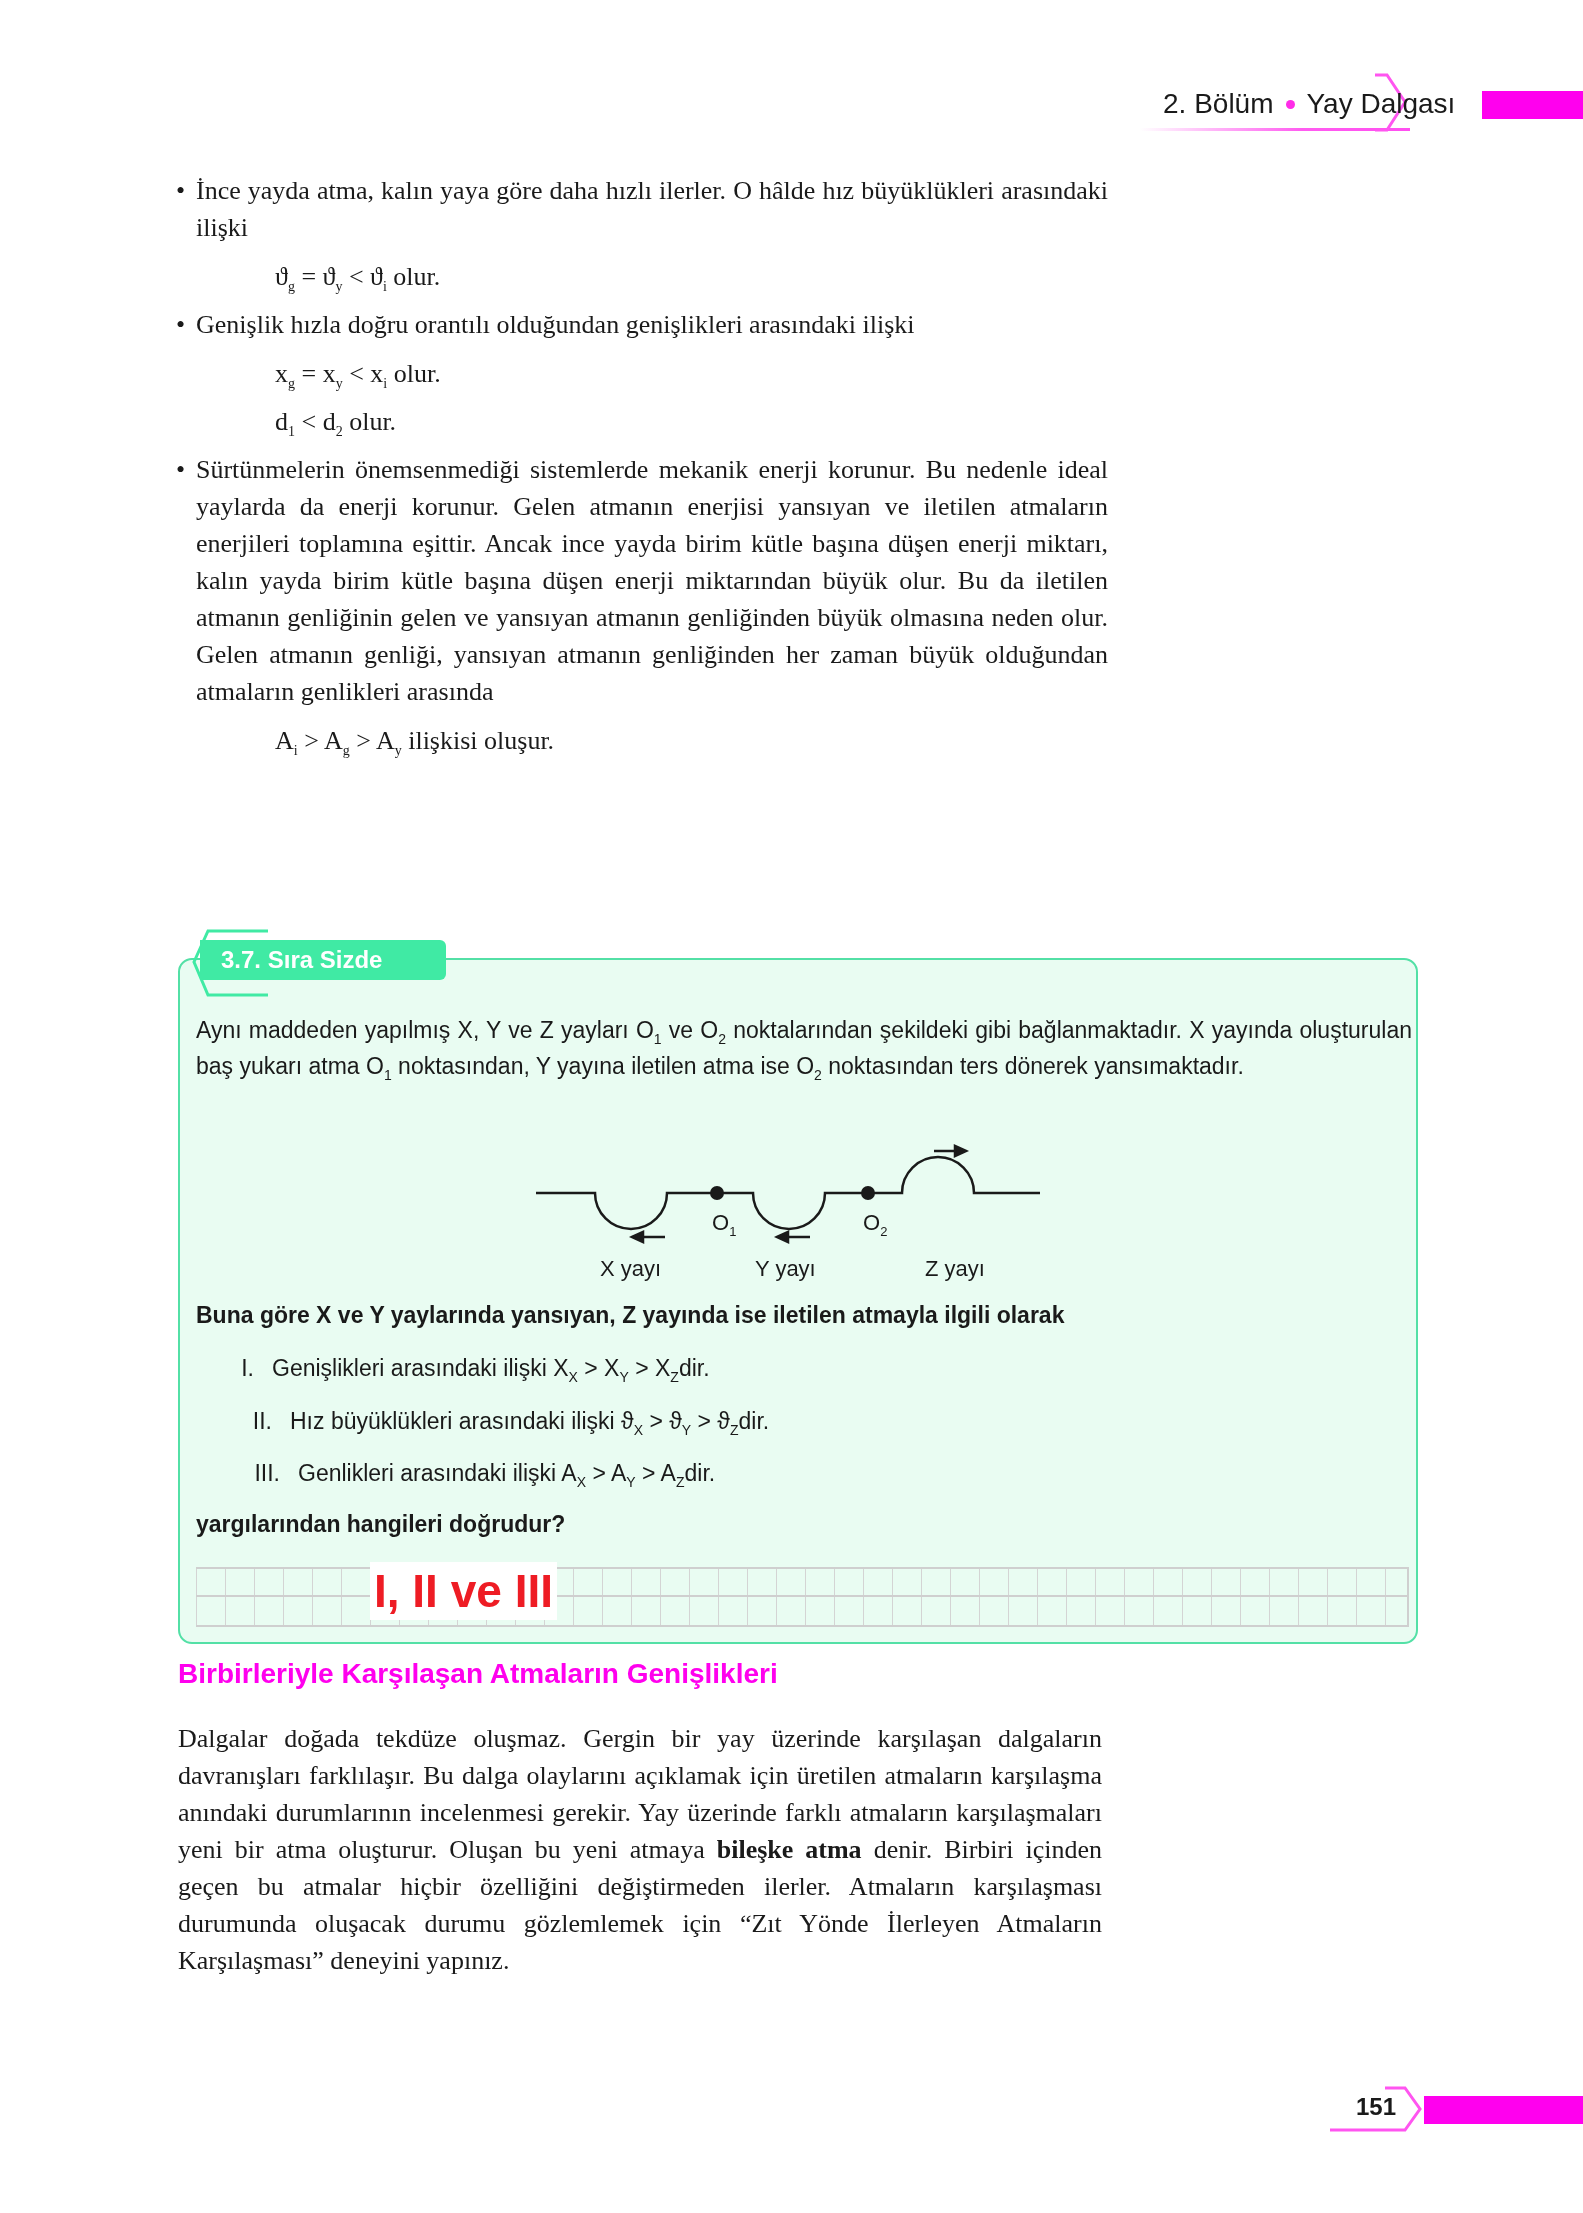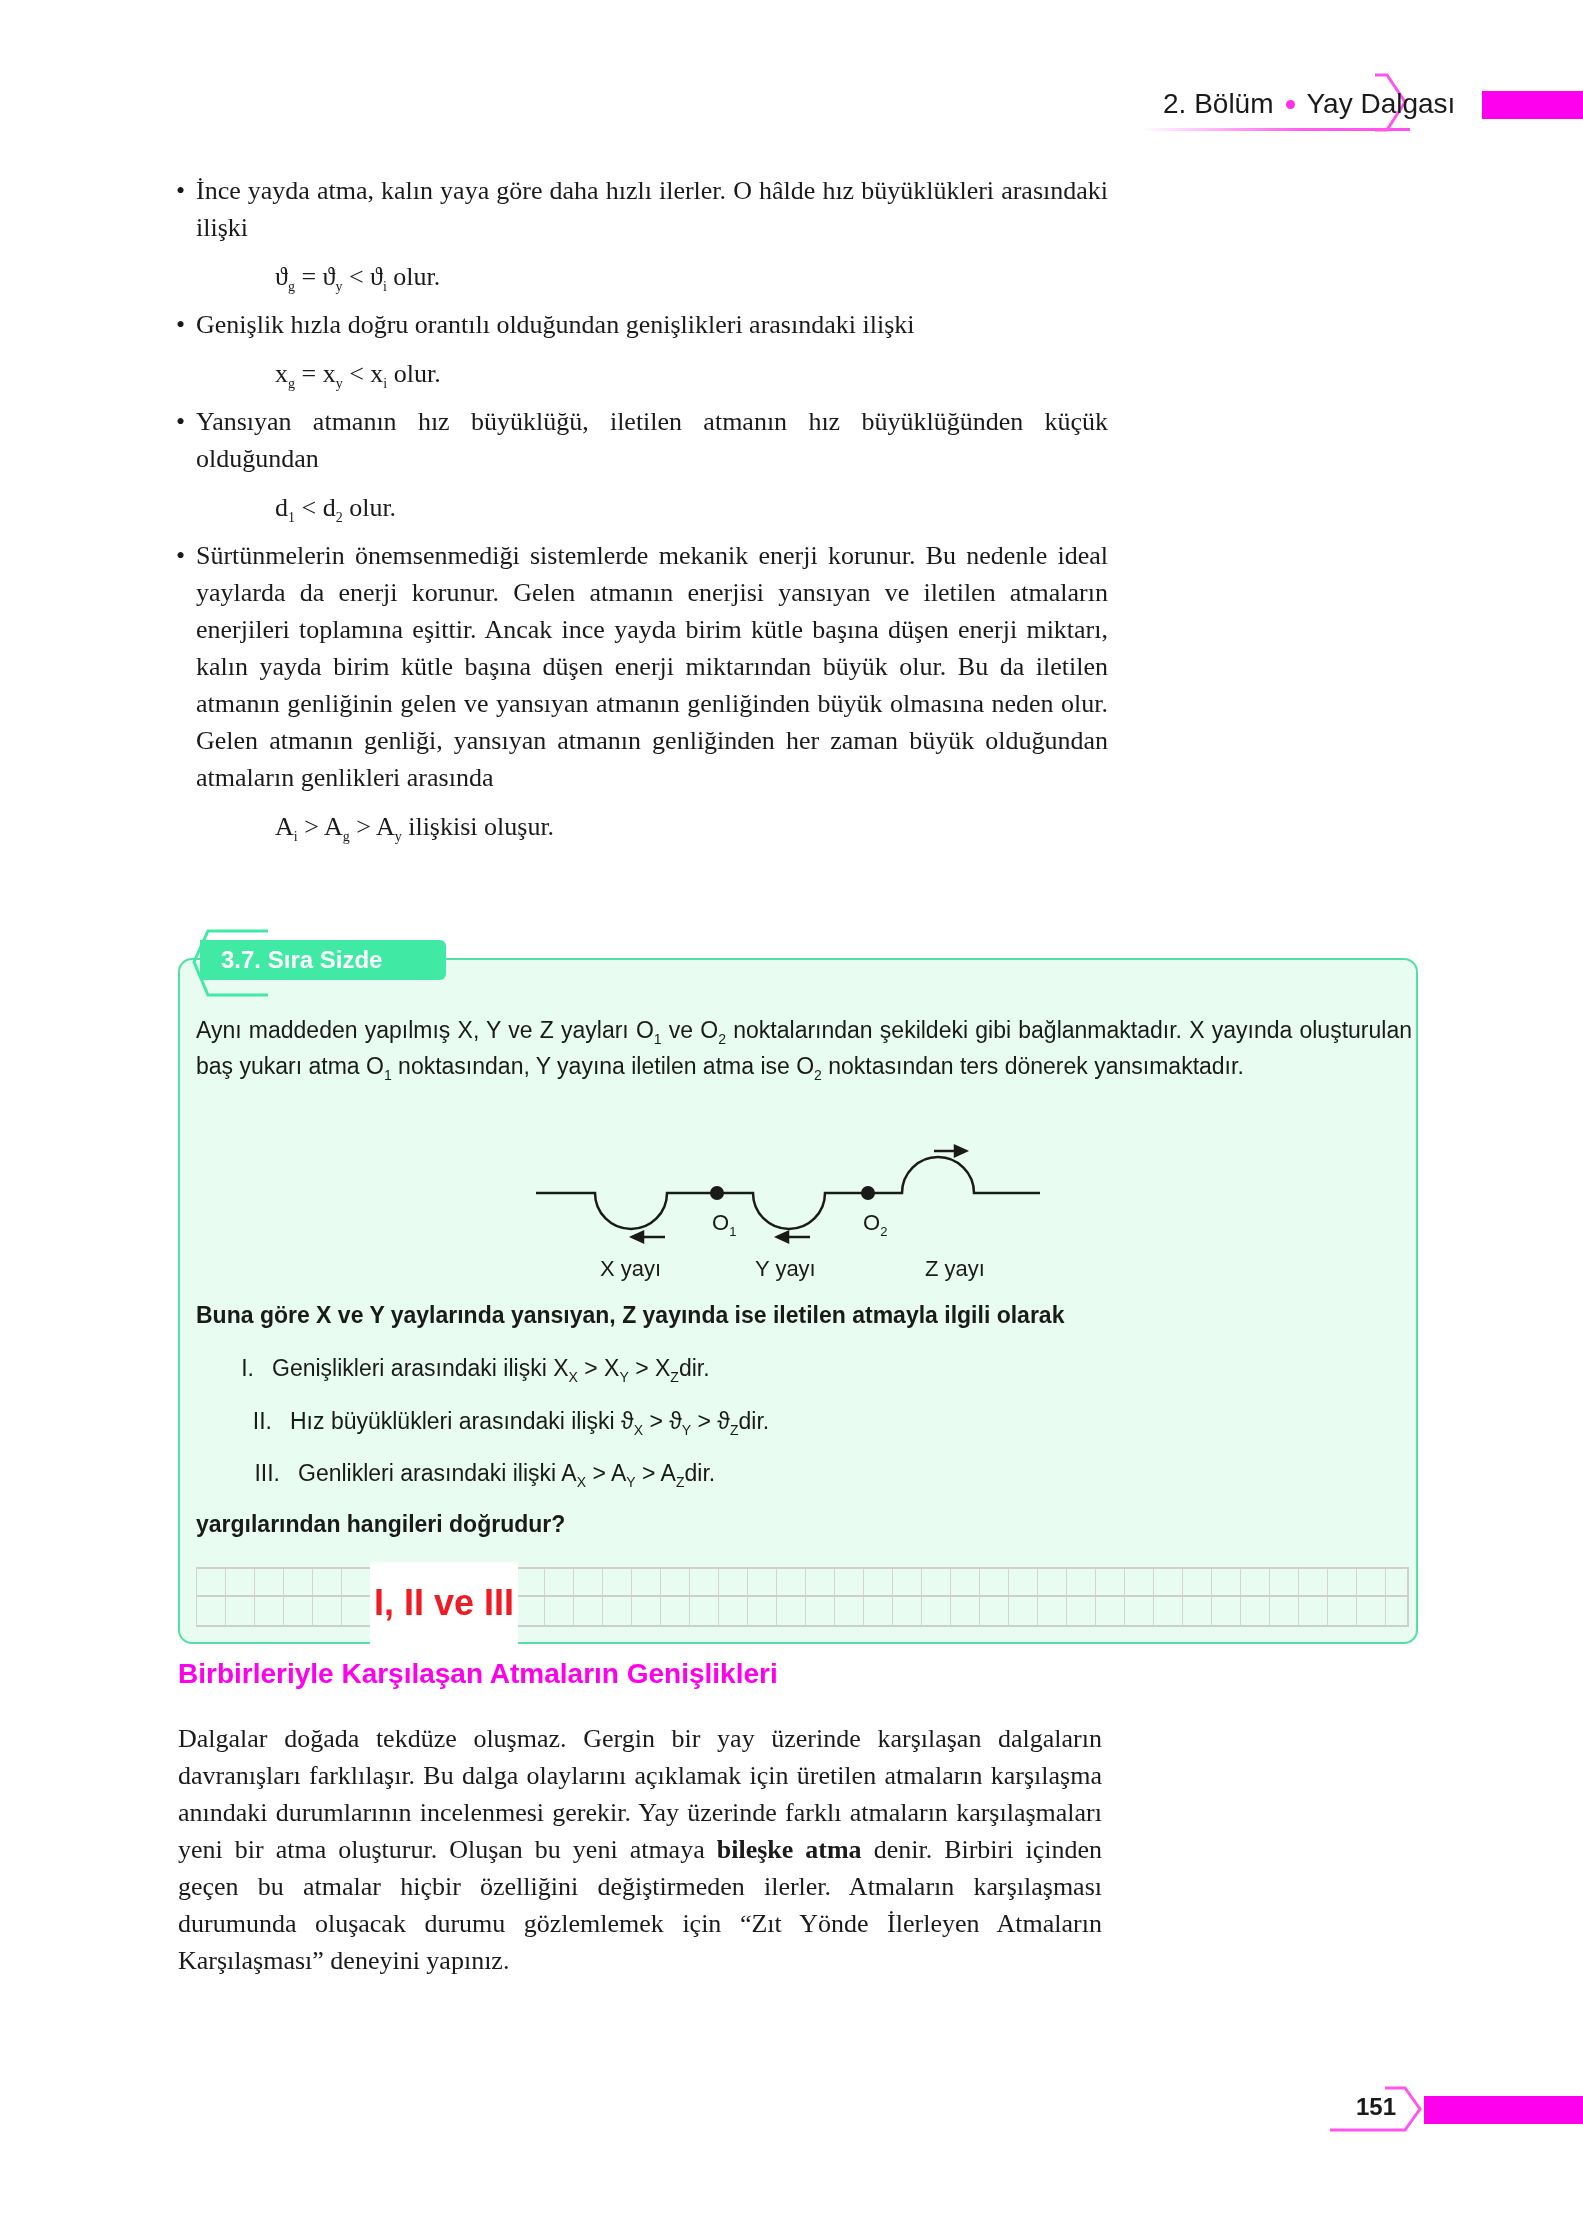--- a/index.html
+++ b/index.html
@@ -33,21 +33,21 @@
     .box-content { position: absolute; left: 196px; width: 1216px; font-size: 23px; }
     .q-para { top: 1012px; line-height: 36px; text-align: justify; }
     .q-bold { font-weight: bold; }
     .stmt { position: absolute; font-size: 23px; }
     .stmt .num { display: inline-block; width: 76px; text-align: right; padding-right: 18px; }
     .answer-grid { position: absolute; left: 196px; top: 1567px; width: 1211px; height: 56px;
       border-top: 2px solid #cfcfcf; border-bottom: 2px solid #cfcfcf; border-right: 2px solid #cfcfcf;
       background-image: linear-gradient(to right, #d4d4d4 1px, transparent 1px);
       background-size: 29px 100%; }
     .answer-grid .midline { position: absolute; left: 0; top: 26px; width: 100%; height: 2px; background: #cfcfcf; }
-    .answer-text { position: absolute; left: 370px; top: 1562px; background: #ffffff; padding: 16px 4px; color: #ee1c24; font-size: 36px; font-weight: bold; line-height: 50px; }
+    .answer-text { position: absolute; left: 370px; top: 1562px; background: #ffffff; padding: 4px 4px; color: #ee1c24; font-size: 46px; font-weight: bold; line-height: 50px; }
 
     .section-title { position: absolute; left: 178px; top: 1658px; font-size: 28px; font-weight: bold; color: #ff00ee; }
   </style>
 </head>
 <body>
 
 <div class="header">
   <div class="underline"></div>
   <svg class="chev" width="40" height="62" viewBox="0 0 40 62">
     <polyline points="0,3 12,3 30,30 12,58 0,58" fill="none" stroke="#ff55f0" stroke-width="3"></polyline>
@@ -58,21 +58,20 @@
   <div class="bar"></div>
 </div>
 
 <div class="text-block serif" style="top:172px;">
   <div class="bullet"><span>İnce yayda atma, kalın yaya göre daha hızlı ilerler. O hâlde hız büyüklükleri arasındaki ilişki</span></div>
   <div class="formula"><span>ϑ</span><sub>g</sub><span> = ϑ</span><sub>y</sub><span> &lt; ϑ</span><sub>i</sub><span> olur.</span></div>
 
   <div class="bullet"><span>Genişlik hızla doğru orantılı olduğundan genişlikleri arasındaki ilişki</span></div>
   <div class="formula"><span>x</span><sub>g</sub><span> = x</span><sub>y</sub><span> &lt; x</span><sub>i</sub><span> olur.</span></div>
 
-  <div class="bullet"><span>Yansıyan atmanın hız büyüklüğü, iletilen atmanın hız büyüklüğünden küçük olduğundan</span></div>
   <div class="formula"><span>d</span><sub>1</sub><span> &lt; d</span><sub>2</sub><span> olur.</span></div>
 
   <div class="bullet"><span>Sürtünmelerin önemsenmediği sistemlerde mekanik enerji korunur. Bu nedenle ideal yaylarda da enerji korunur. Gelen atmanın enerjisi yansıyan ve iletilen atmaların enerjileri toplamına eşittir. Ancak ince yayda birim kütle başına düşen enerji miktarı, kalın yayda birim kütle başına düşen enerji miktarından büyük olur. Bu da iletilen atmanın genliğinin gelen ve yansıyan atmanın genliğinden büyük olmasına neden olur. Gelen atmanın genliği, yansıyan atmanın genliğinden her zaman büyük olduğundan atmaların genlikleri arasında</span></div>
   <div class="formula"><span>A</span><sub>i</sub><span> &gt; A</span><sub>g</sub><span> &gt; A</span><sub>y</sub><span> ilişkisi oluşur.</span></div>
 </div>
 
 <div class="box"></div>
 <svg class="box-tab-outline" width="80" height="70" viewBox="0 0 80 70">
   <polyline points="80,3 20,3 6,34 20,67 80,67" fill="none" stroke="#40eaa4" stroke-width="3"></polyline>
 </svg>

